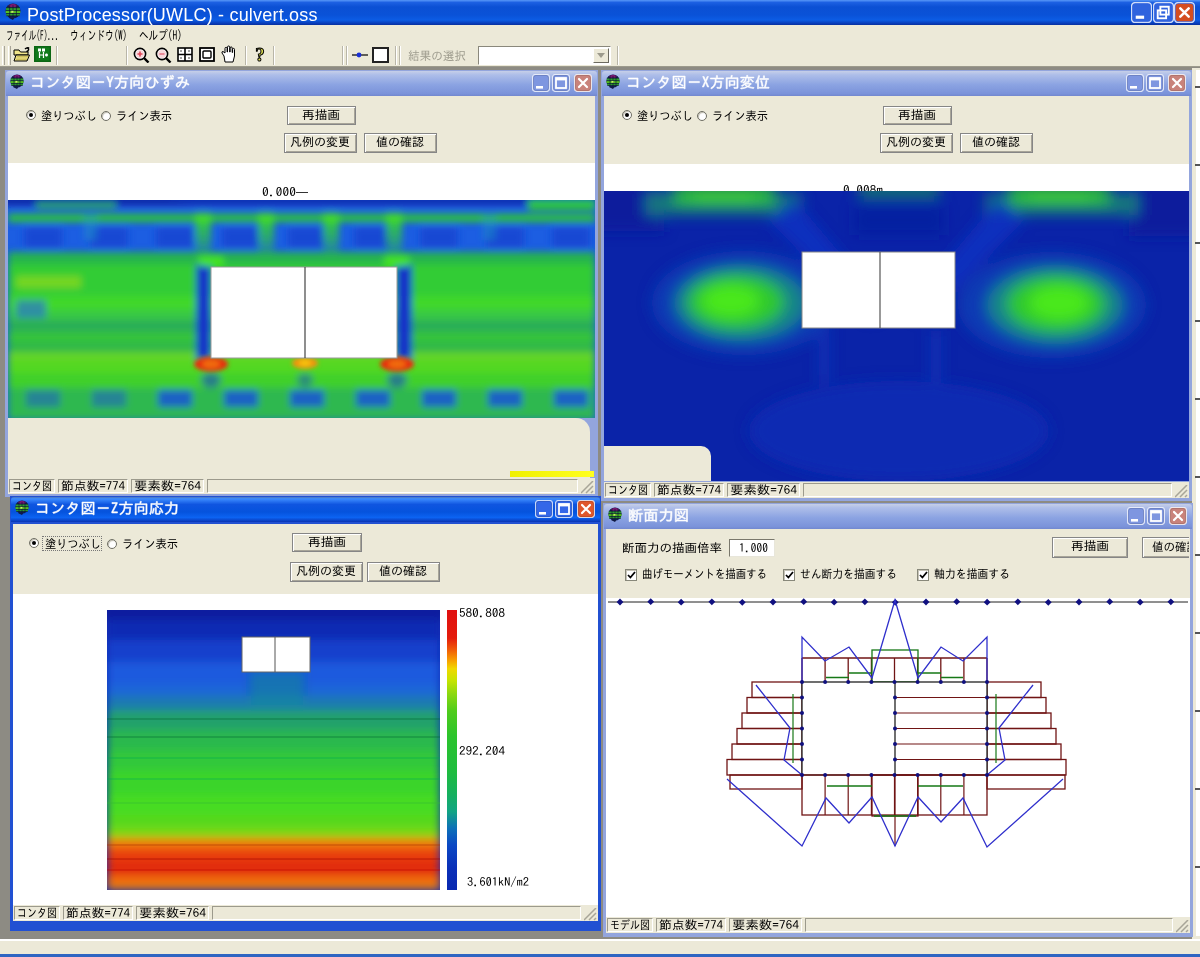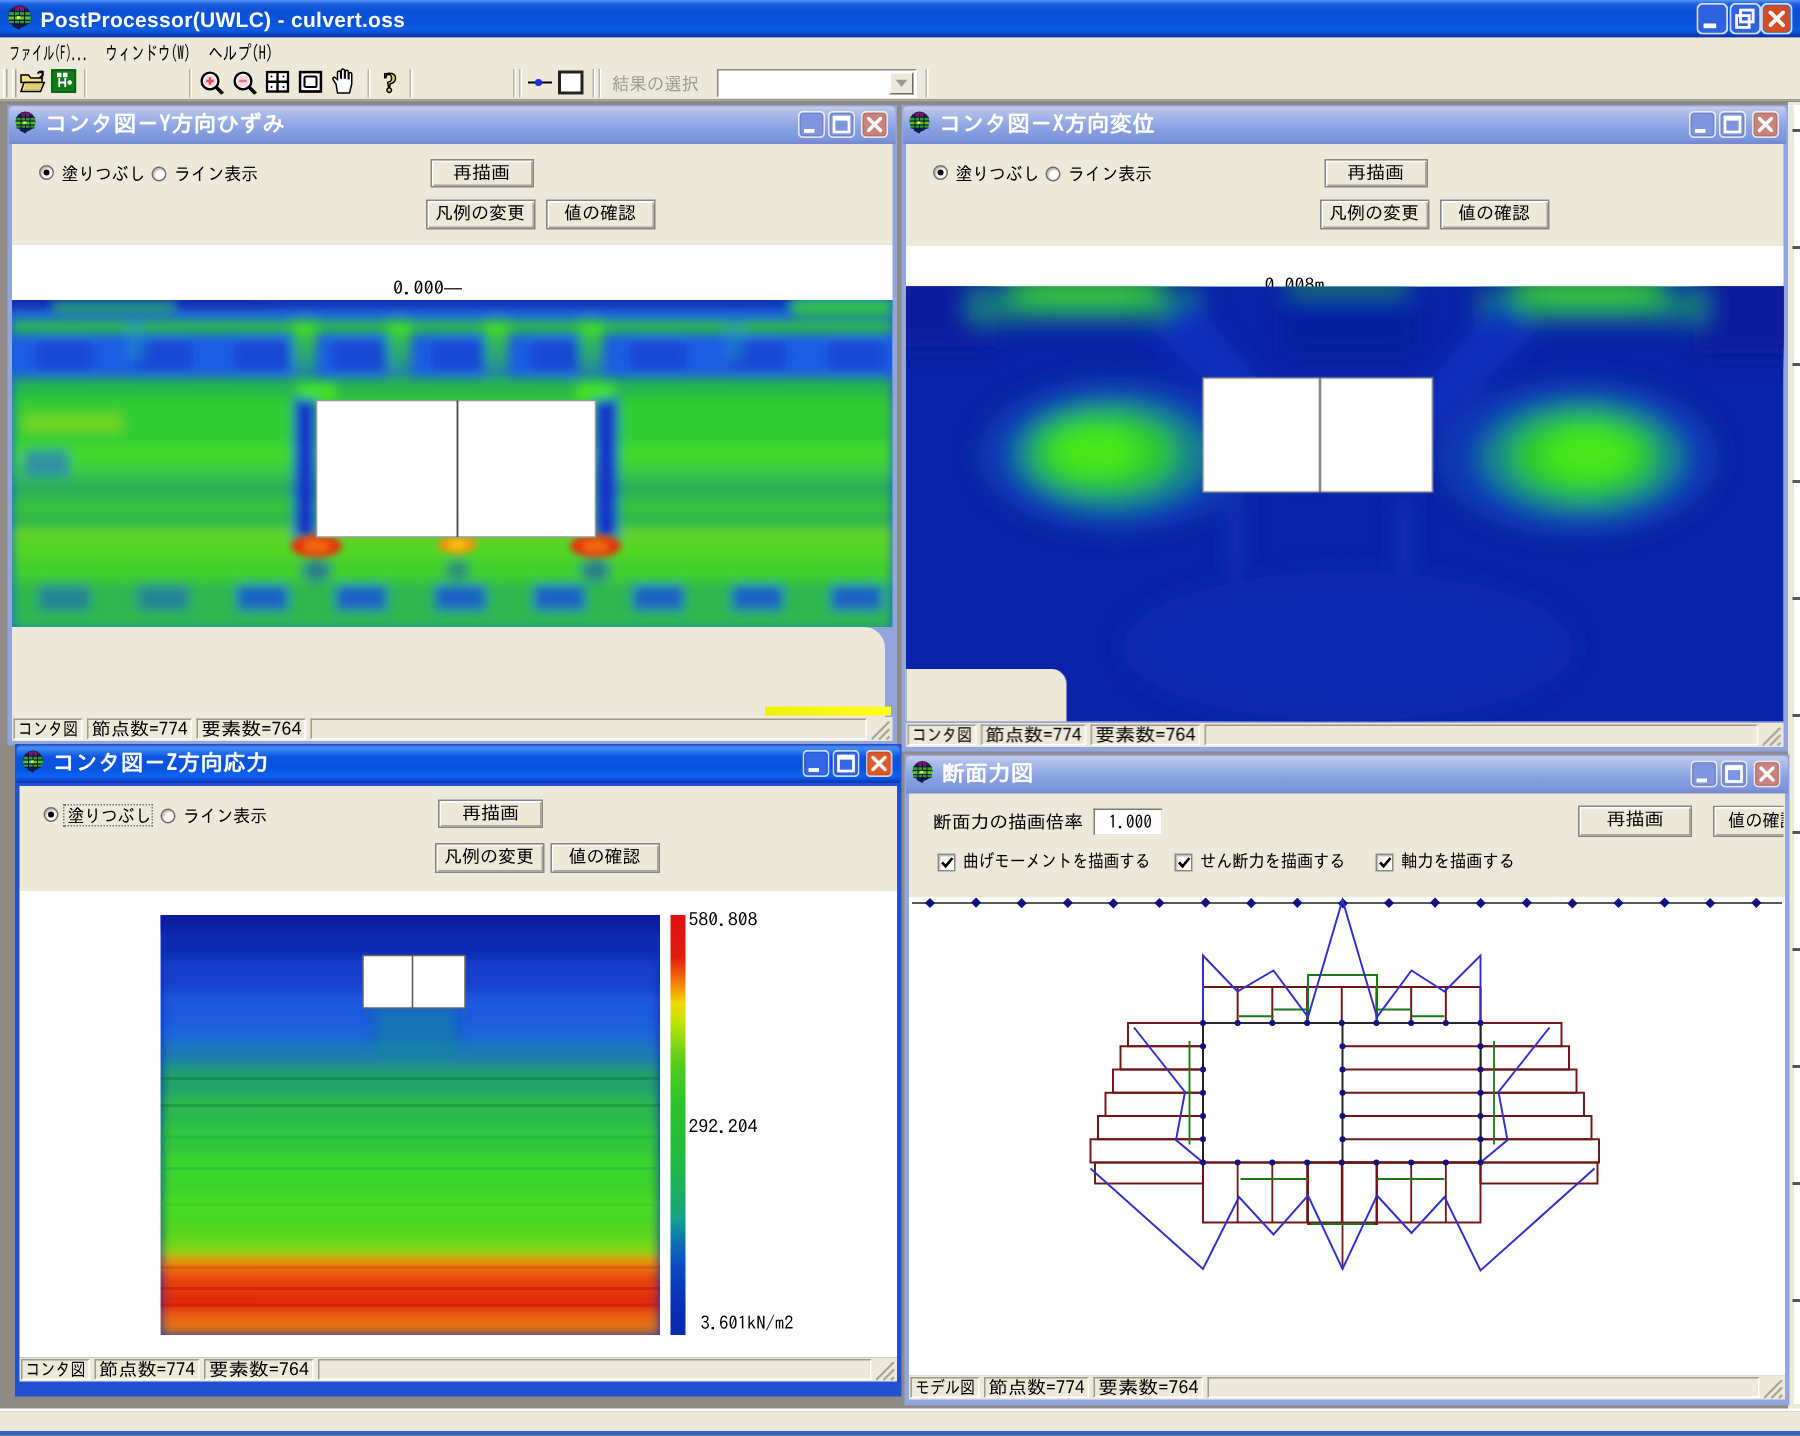--- a/index.html
+++ b/index.html
@@ -19,21 +19,21 @@
 <path d="M8 15 L4 13 L6 11 L10 12 Z" fill="#101840"></path>
 <circle cx="8" cy="7" r="6.6" fill="#101c4c"></circle>
 <path d="M4 2.2 A6.6 6.6 0 0 1 12 2.2 L11 3.8 L5 3.8 Z" fill="#7a1670"></path>
 <rect x="1.8" y="4.2" width="12.4" height="2.2" fill="#2f9e2f"></rect>
 <rect x="1.5" y="6.8" width="13" height="2.2" fill="#58c81e"></rect>
 <rect x="2" y="9.4" width="12" height="2" fill="#2f9e2f"></rect>
 <path d="M1.8 4.2 h12.4 M1.5 6.8 h13 M2 9.4 h12 M2 11.4 h12" stroke="#0a1030" stroke-width=".5"></path>
 <path d="M5 2 v10 M8 2 v10.4 M11 2 v10" stroke="#0a1030" stroke-width=".6"></path>
 <rect x="6.5" y="6.9" width="2" height="1.8" fill="#c8f060"></rect>
 </svg>
-    <div class="abs" style="left:27px;top:5px;font-size:14px;font-weight:bold;color:#fff;letter-spacing:.2px">PostProcessor(UWLC) - culvert.oss</div>
+    <div class="abs" style="left:27px;top:5px;font-size:18px;font-weight:normal;color:#fff;letter-spacing:.2px">PostProcessor(UWLC) - culvert.oss</div>
     <svg class="abs" style="left:1131px;top:2px" width="21" height="21" viewBox="0 0 20 20">
 <rect x="0.5" y="0.5" width="19" height="19" rx="3.5" fill="#3060dd" stroke="#cfdcf8" stroke-width="1.3"></rect>
 <rect x="1.6" y="1.6" width="16.8" height="16.8" rx="3" fill="#2f63de"></rect>
 <rect x="4.5" y="13" width="8" height="3" fill="#fff"></rect>
     </svg>
     <svg class="abs" style="left:1153px;top:2px" width="21" height="21" viewBox="0 0 20 20">
 <rect x="0.5" y="0.5" width="19" height="19" rx="3.5" fill="#3060dd" stroke="#cfdcf8" stroke-width="1.3"></rect>
 <rect x="1.6" y="1.6" width="16.8" height="16.8" rx="3" fill="#2f63de"></rect>
 <rect x="7" y="4.5" width="8" height="7.5" fill="none" stroke="#fff" stroke-width="1.8"></rect>
       <rect x="4.5" y="8" width="8" height="7.5" fill="none" stroke="#fff" stroke-width="1.8"></rect>

